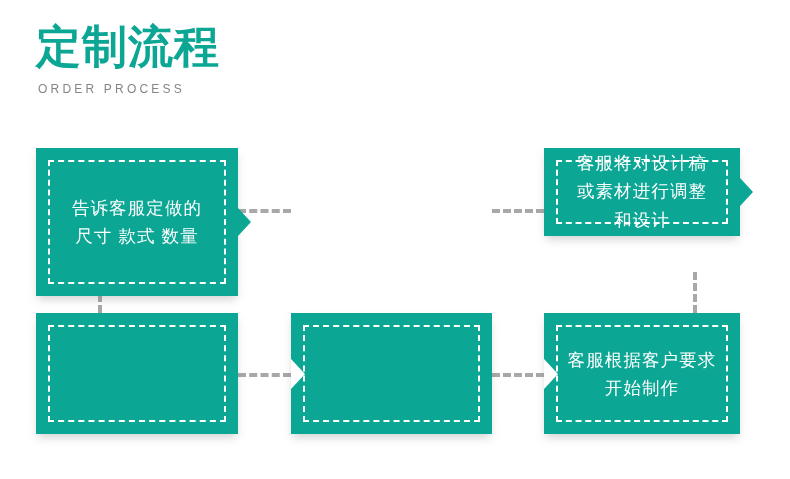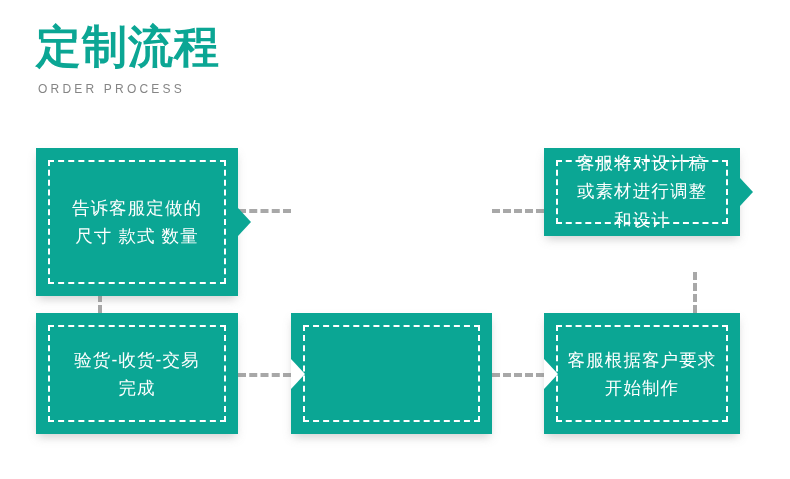--- a/index.html
+++ b/index.html
@@ -138,22 +138,20 @@
   <div class="flow-box" style="left:544px; top:148px; width:196px; height:88px;">
     <div class="dash-frame"></div>
     <div class="box-text">客服将对设计稿
 或素材进行调整
 和设计</div>
     <div class="arrow-right"></div>
   </div>
 
   <div class="flow-box" style="left:36px; top:313px; width:202px; height:121px;">
     <div class="dash-frame"></div>
-    <div class="box-text">验货-收货-交易
-完成</div>
   </div>
 
   <div class="flow-box" style="left:291px; top:313px; width:201px; height:121px;">
     <div class="dash-frame"></div>
     <div class="arrow-notch-left"></div>
   </div>
 
   <div class="flow-box" style="left:544px; top:313px; width:196px; height:121px;">
     <div class="dash-frame"></div>
     <div class="box-text">客服根据客户要求

